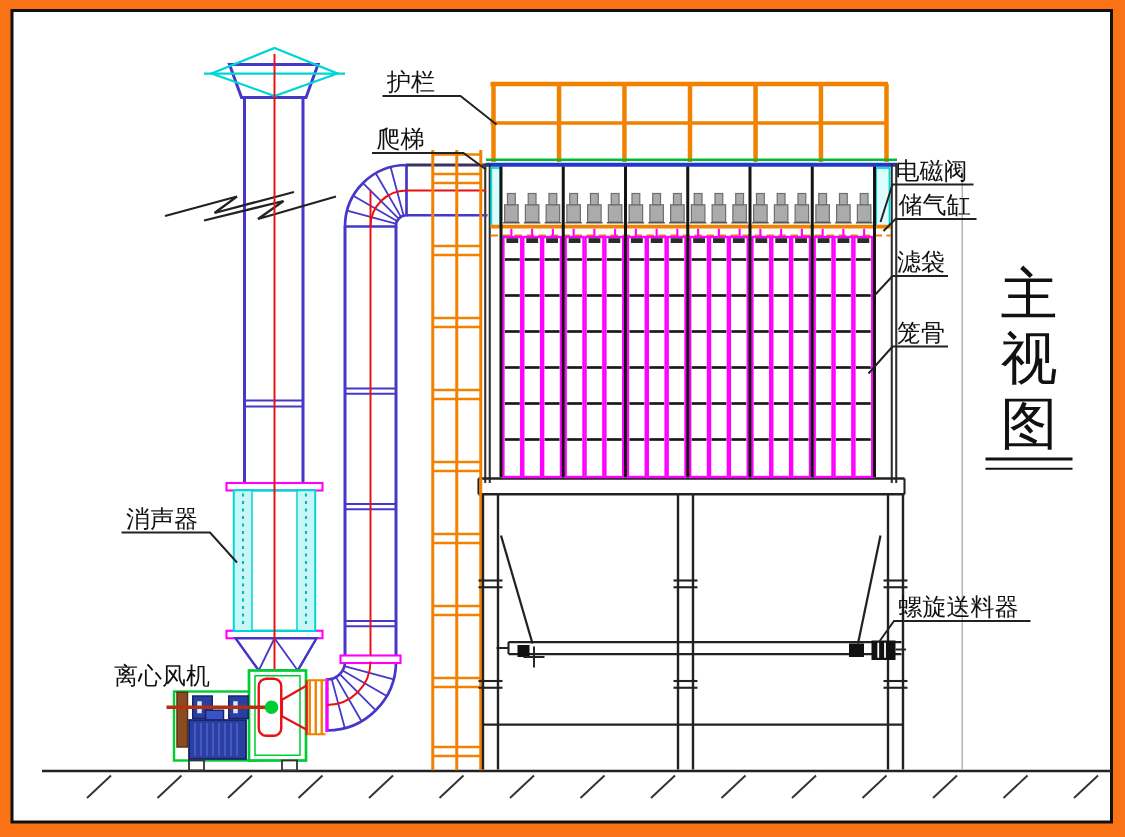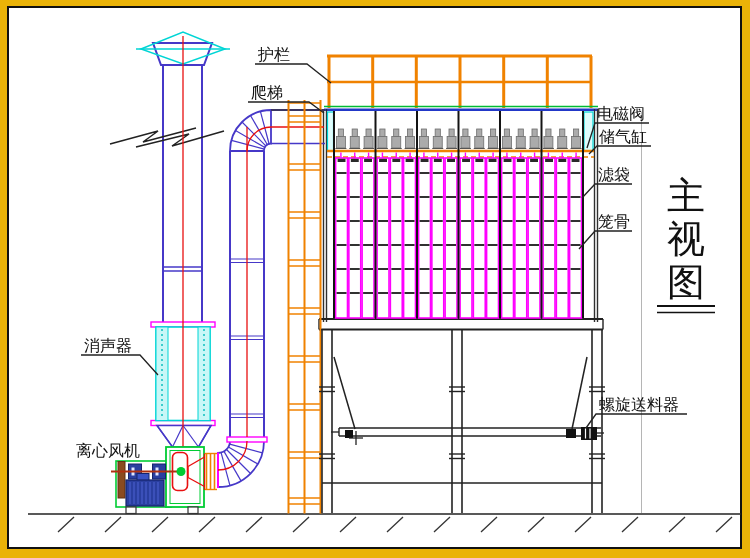--- a/index.html
+++ b/index.html
@@ -1,16 +1,16 @@
 <!DOCTYPE html>
 <html><head>
 <meta charset="utf-8">
 <style>
   html,body{margin:0;padding:0;background:#fff;}
-  .stage{width:750px;height:558px;position:relative;background:#eab308;overflow:hidden;}
+  .stage{width:750px;height:558px;position:relative;background:#f97316;overflow:hidden;}
   svg{display:block;}
   text{font-family:"Liberation Serif","DejaVu Serif",serif;fill:#111;}
   .lbl{font-size:16px;}
   .ttl{font-size:38px;}
 </style>
 </head>
 <body>
 
 <div class="stage">
 <svg id="cad" viewBox="0 0 750 558" width="750" height="558">

